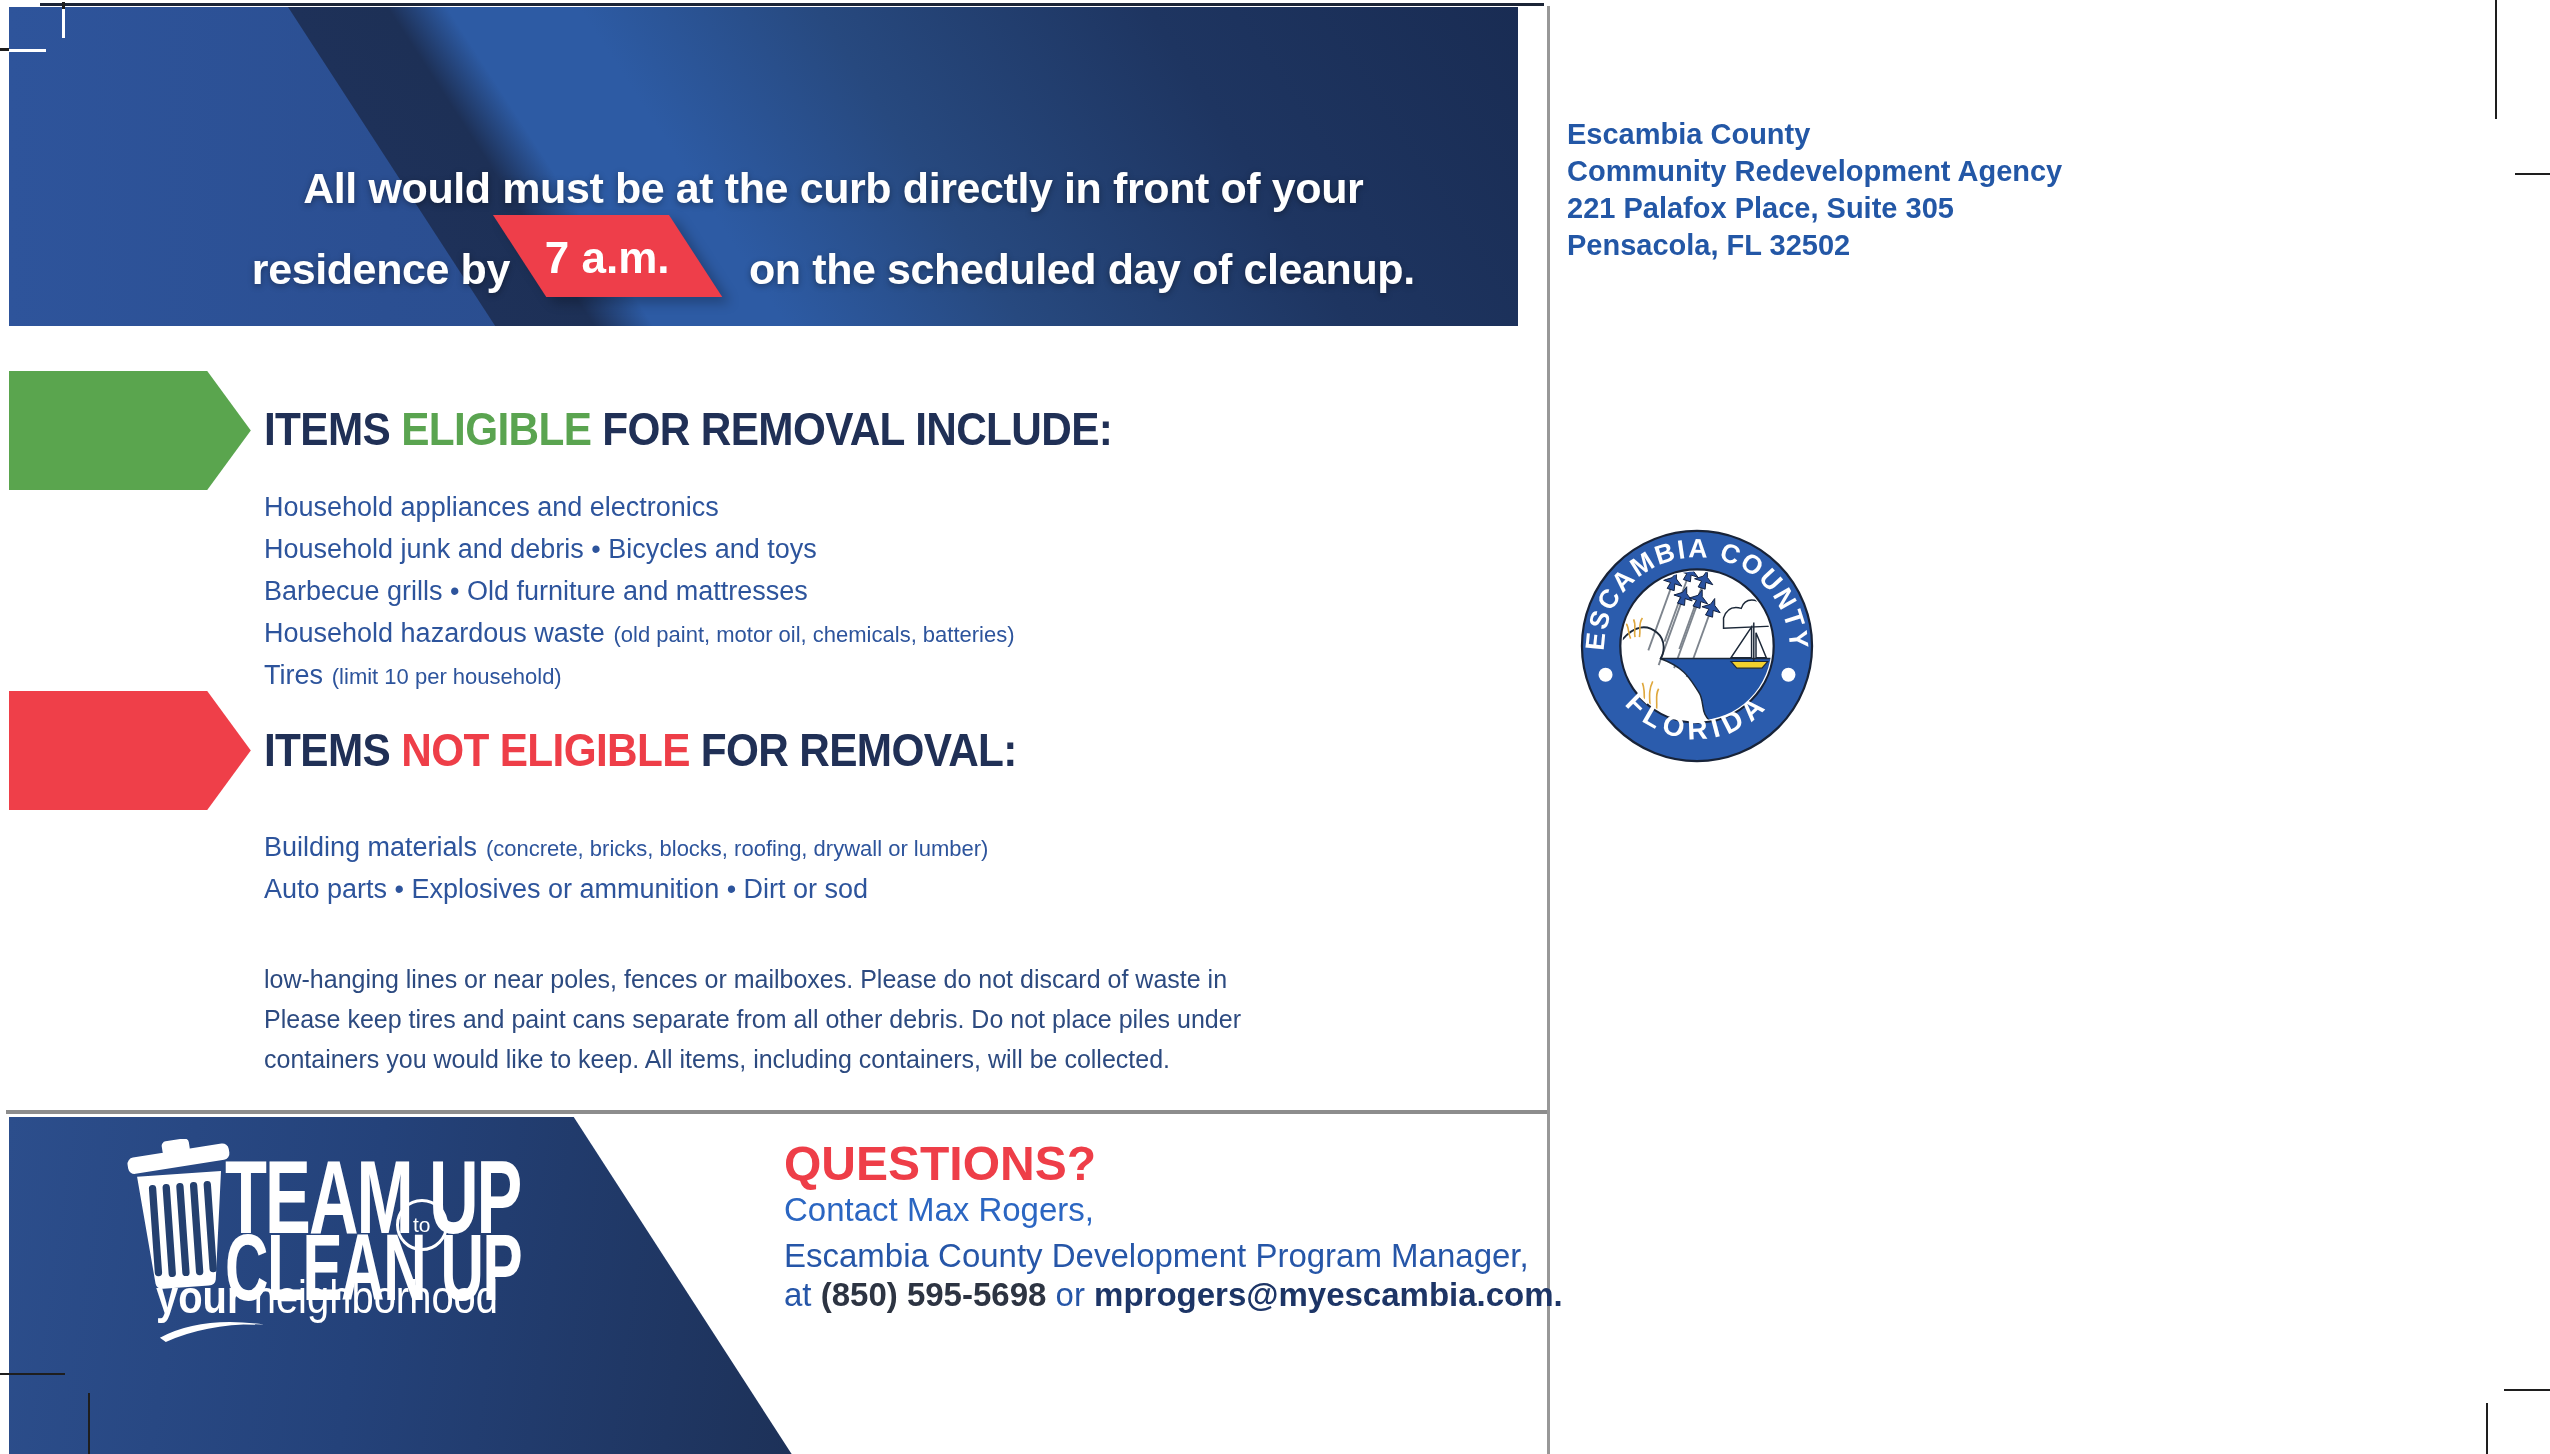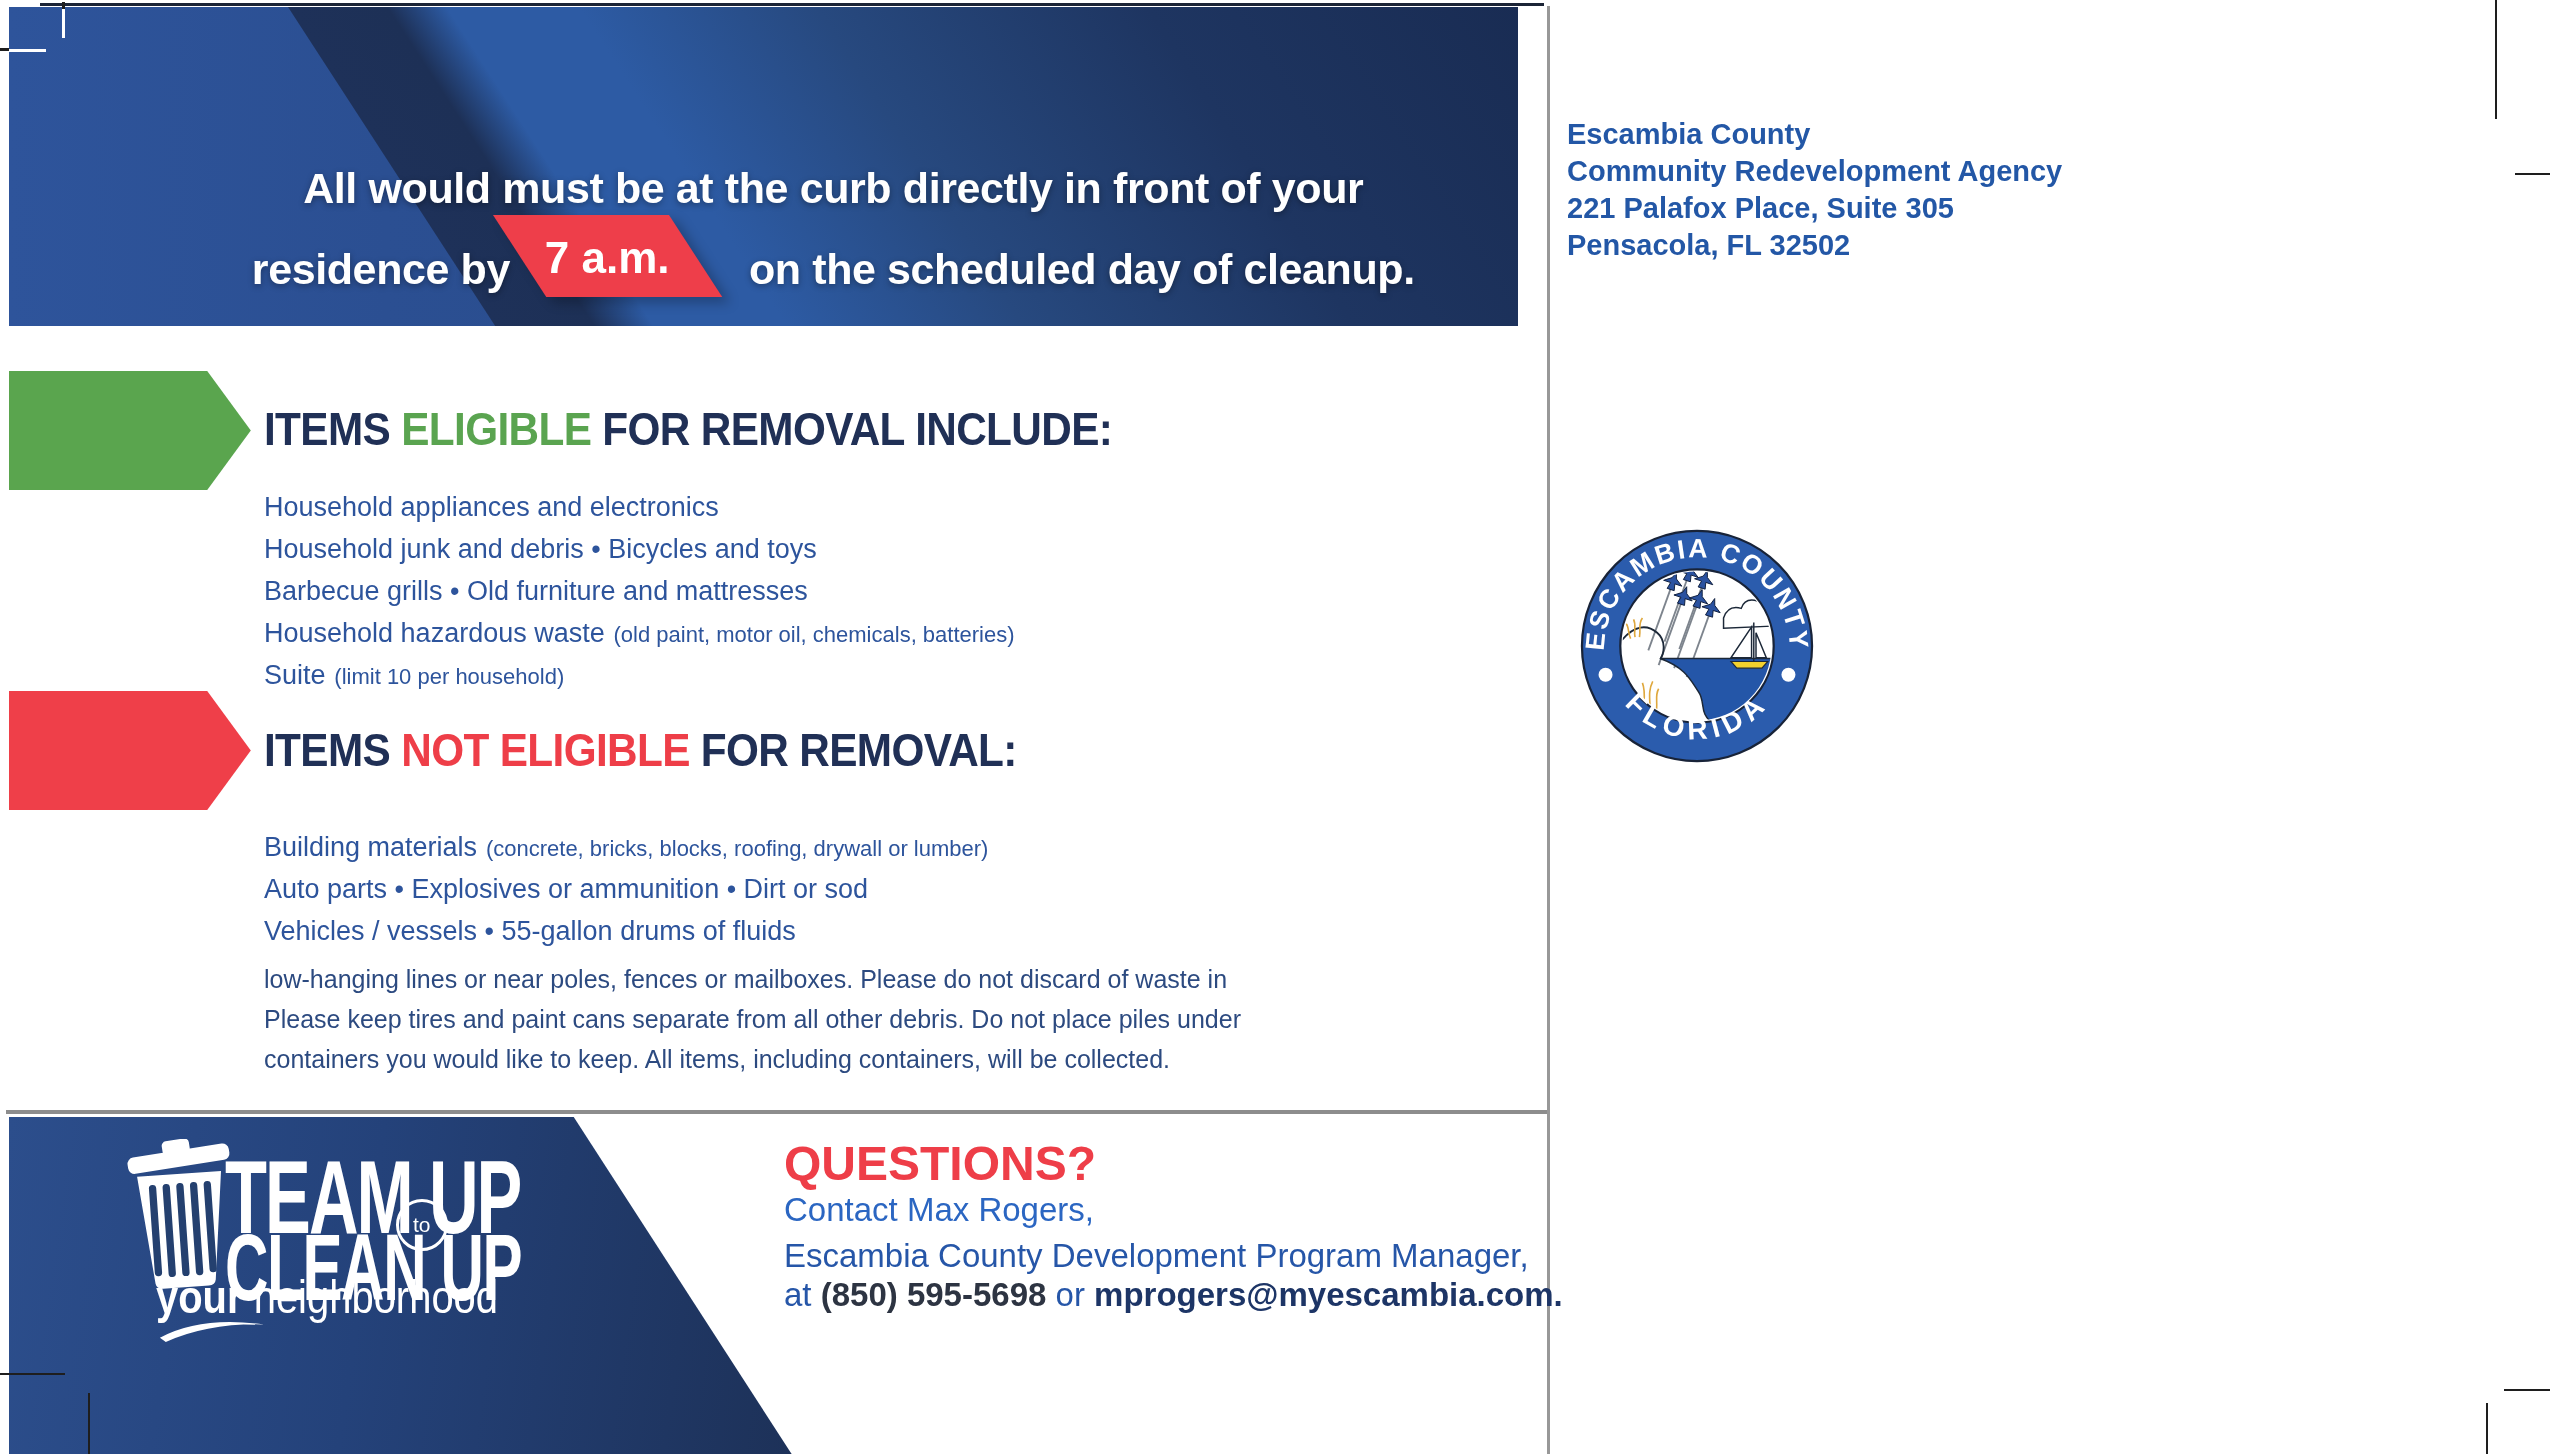--- a/index.html
+++ b/index.html
@@ -91,29 +91,28 @@
     <div class="b-line b-line2"><span>residence by</span><span class="b-sep"></span><span>on the scheduled day of cleanup.</span></div>
   </div>
 
   <div class="arrow arrow-green"></div>
   <div class="heading" style="top:402px;"><span>ITEMS </span><span class="hl-green">ELIGIBLE</span><span> FOR REMOVAL INCLUDE:</span></div>
   <div class="list" style="top:487px;">
     <div><span>Household appliances and electronics</span><span class="note"></span></div>
     <div><span>Household junk and debris • Bicycles and toys</span><span class="note"></span></div>
     <div><span>Barbecue grills • Old furniture and mattresses</span><span class="note"></span></div>
     <div><span>Household hazardous waste</span><span class="note">(old paint, motor oil, chemicals, batteries)</span></div>
-    <div><span>Suite</span><span class="note">(limit 10 per household)</span></div>
+    <div><span>Tires</span><span class="note">(limit 10 per household)</span></div>
   </div>
 
   <div class="arrow arrow-red"></div>
   <div class="heading" style="top:723px;"><span>ITEMS </span><span class="hl-red">NOT ELIGIBLE</span><span> FOR REMOVAL:</span></div>
   <div class="list" style="top:827px;">
     <div><span>Building materials</span><span class="note">(concrete, bricks, blocks, roofing, drywall or lumber)</span></div>
     <div><span>Auto parts • Explosives or ammunition • Dirt or sod</span><span class="note"></span></div>
-    <div><span>Vehicles / vessels • 55-gallon drums of fluids</span><span class="note"></span></div>
   </div>
 
   <div class="notice">
     <div>low-hanging lines or near poles, fences or mailboxes. Please do not discard of waste in</div>
     <div>Please keep tires and paint cans separate from all other debris. Do not place piles under</div>
     <div>containers you would like to keep. All items, including containers, will be collected.</div>
   </div>
 
   <div class="divider"></div>
   <div class="fold-line"></div>

